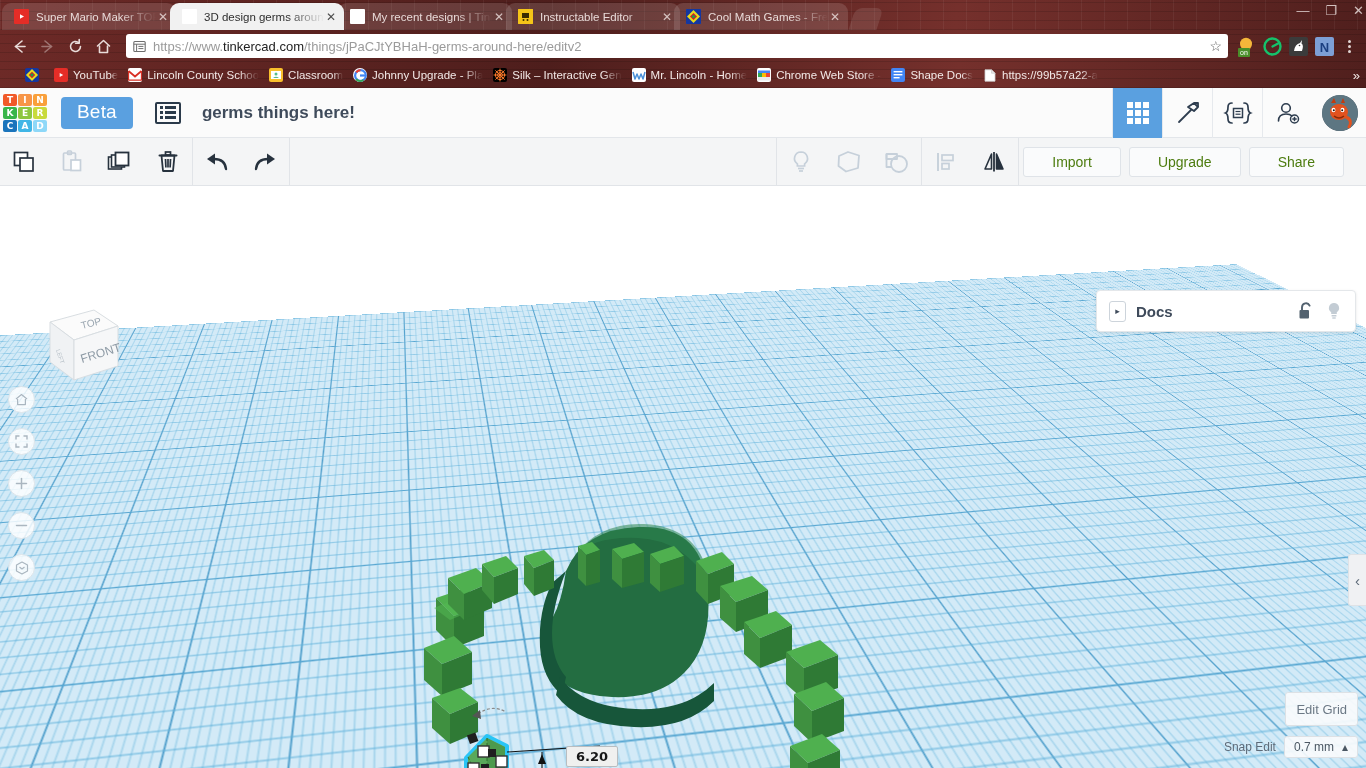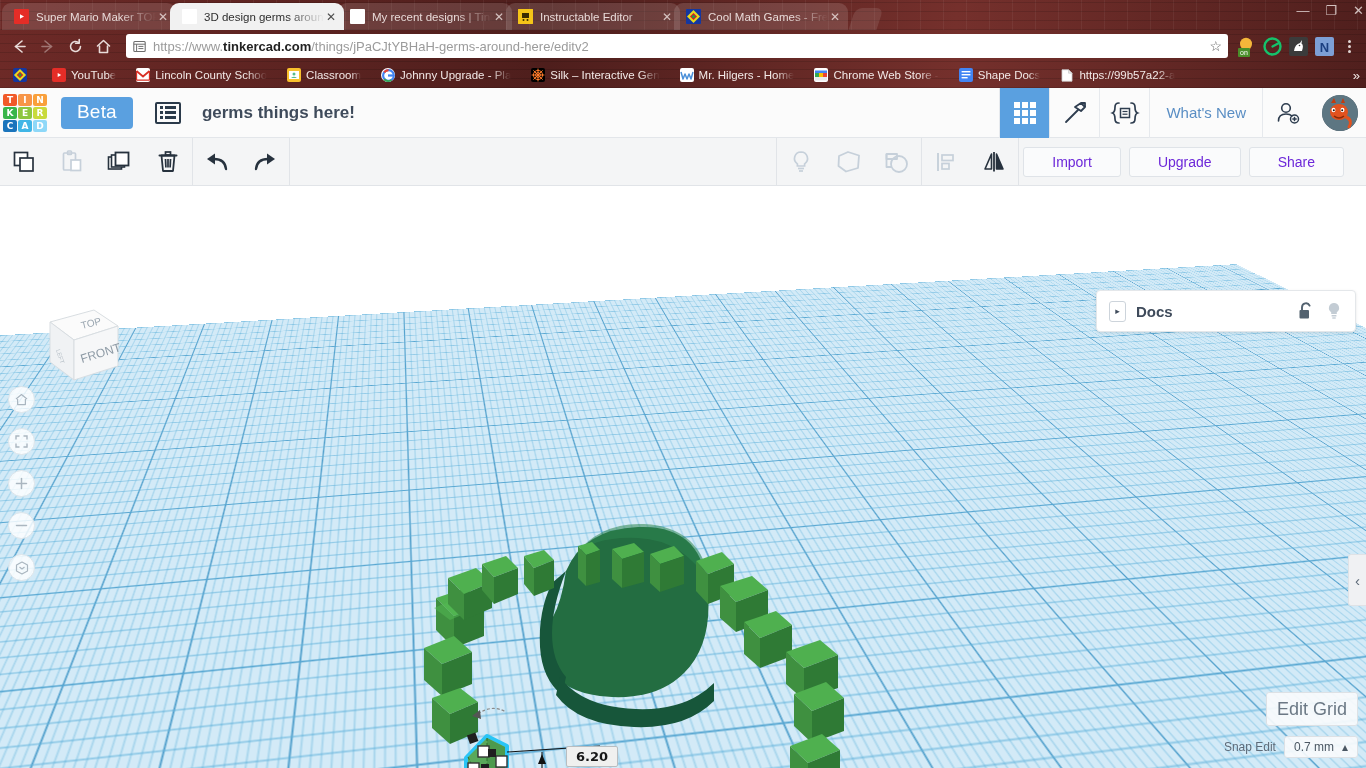--- a/index.html
+++ b/index.html
@@ -114,37 +114,37 @@
     overflow: hidden;
     position: relative;
   }
   .omnibox .site-icon {
     width: 14px; height: 14px; margin-right: 7px;
     flex: 0 0 14px;
     display:flex;align-items:center;justify-content:center;
     color:#6d6d6d;
   }
   .url-text { color: #9b9b9b; white-space: nowrap; }
-  .url-text b { color: #222; font-weight: 700; }
+  .url-text b { color: #222; font-weight: 400; }
   .omnibox .star {
     margin-left: auto; color: #5b5b5b; font-size: 14px; flex: 0 0 18px; text-align:right;
   }
   .ext-icons { display: flex; align-items: center; gap: 6px; padding-right: 2px; }
   .ext-icon { width: 20px; height: 20px; position: relative; display:flex;align-items:center;justify-content:center; }
   .chrome-menu { width: 18px; display:flex;flex-direction:column;align-items:center;gap:2px; }
   .chrome-menu i { width: 3px; height: 3px; border-radius: 50%; background: #e2d6d4; display:block; }
 
   
   .bookmarks {
     height: 26px; width: 100%;
     background-image:
       repeating-linear-gradient(0deg, rgba(0,0,0,0.13) 0 1px, transparent 1px 9px),
       linear-gradient(100deg,#6d2a27 0%, #4e1e1c 40%, #75302c 70%, #501f1d 100%);
     display: flex; align-items: center;
-    padding: 0 8px; gap: 10px;
+    padding: 0 20px; gap: 0;
     font-size: 11.5px; color: #f3e9e7;
     overflow: hidden;
     position: relative;
   }
   .bm {
     display: flex; align-items: center; gap: 5px;
     padding: 2px 5px; border-radius: 3px;
     white-space: nowrap; max-width: 150px; overflow: hidden;
   }
   .bm-label {
@@ -236,21 +236,21 @@
   }
   .tb-btn.dim { color: #c6d0da; }
   .tb-sep { width: 1px; height: 48px; background: #e1e4e8; }
   .tb-spacer { flex: 1 1 auto; }
   .tb-text-btn {
     height: 30px; min-width: 76px;
     margin: 0 4px;
     border: 1px solid #dfe3e8; border-radius: 3px;
     background: #fafbfc;
     display: flex; align-items: center; justify-content: center;
-    font-size: 14px; color: #6d28d9;
+    font-size: 14px; color: #4d7c0f;
     padding: 0 28px;
   }
 
   
   .canvas {
     position: absolute; left: 0; top: 98px;
     width: 1366px; height: 582px;
     background: #fff;
     overflow: hidden;
   }
@@ -308,21 +308,21 @@
     display: flex; align-items: center; justify-content: center;
     color: #5d6a78; font-size: 15px;
   }
 
   .edit-grid-btn {
     position: absolute; right: 8px; bottom: 42px;
     min-width: 68px; height: 22px;
     border: 1px solid #dde1e5; border-radius: 3px;
     background: rgba(250,251,252,.9);
     display: flex; align-items: center; justify-content: center;
-    font-size: 18px; color: #6b7885;
+    font-size: 13px; color: #6b7885;
     padding: 16px 10px;
   }
   .snapgrid-row {
     position: absolute; right: 8px; bottom: 10px;
     display: flex; align-items: center; gap: 8px;
     font-size: 12px; color: #5d6a78;
   }
   .snapgrid-select {
     min-width: 72px; height: 22px;
     border: 1px solid #dde1e5; border-radius: 3px;
@@ -568,21 +568,21 @@
           </svg>
       </span>
       <span class="bm-label">Silk – Interactive Gen</span>
     </div>
     <div class="bm">
       <span class="bm-ico" style="background:#fff">
         <svg width="14" height="11" viewBox="0 0 14 11">
             <path d="M1 2 L3 9 L5 4 L7 9 L9 4 L11 9 L13 2" stroke="#4a90d9" stroke-width="1.5" fill="none" stroke-linejoin="round"></path>
           </svg>
       </span>
-      <span class="bm-label">Mr. Hilgers - Home</span>
+      <span class="bm-label">Mr. Lincoln - Home</span>
     </div>
     <div class="bm">
       <span class="bm-ico" style="background:#fff">
         <svg width="14" height="14" viewBox="0 0 14 14">
             <rect x="1" y="4.5" width="12" height="8" fill="#e8eaed"></rect>
             <rect x="1" y="2.5" width="12" height="2.5" fill="#4285f4"></rect>
             <rect x="1" y="5" width="4" height="4" fill="#34a853"></rect>
             <rect x="5" y="5" width="4" height="4" fill="#fbbc04"></rect>
             <rect x="9" y="5" width="4" height="4" fill="#ea4335"></rect>
           </svg>
@@ -659,21 +659,20 @@
         </div>
         <div class="hdr-btn">
           <svg width="28" height="24" viewBox="0 0 28 24">
             <path d="M8 2 Q4 2 4 6 Q4 11 1.5 12 Q4 13 4 18 Q4 22 8 22" stroke="currentColor" stroke-width="1.7" fill="none" stroke-linecap="round"></path>
             <path d="M20 2 Q24 2 24 6 Q24 11 26.5 12 Q24 13 24 18 Q24 22 20 22" stroke="currentColor" stroke-width="1.7" fill="none" stroke-linecap="round"></path>
             <rect x="9.5" y="7.5" width="9" height="9" stroke="currentColor" stroke-width="1.5" fill="none"></rect>
             <line x1="11.5" y1="10.5" x2="16.5" y2="10.5" stroke="currentColor" stroke-width="1.2"></line>
             <line x1="11.5" y1="13.2" x2="16.5" y2="13.2" stroke="currentColor" stroke-width="1.2"></line>
           </svg>
         </div>
-        <div class="whats-new">What's New</div>
         <div class="hdr-btn">
           <svg width="26" height="26" viewBox="0 0 26 26">
               <circle cx="11" cy="8" r="4.3" stroke="currentColor" stroke-width="1.6" fill="none"></circle>
               <path d="M3.5 21 Q3.5 14 11 14 Q15 14 17 16" stroke="currentColor" stroke-width="1.6" fill="none" stroke-linecap="round"></path>
               <circle cx="19.5" cy="19" r="4" stroke="currentColor" stroke-width="1.5" fill="none"></circle>
               <line x1="19.5" y1="16.8" x2="19.5" y2="21.2" stroke="currentColor" stroke-width="1.5"></line>
               <line x1="17.3" y1="19" x2="21.7" y2="19" stroke="currentColor" stroke-width="1.5"></line>
             </svg>
         </div>
         <div class="avatar">

